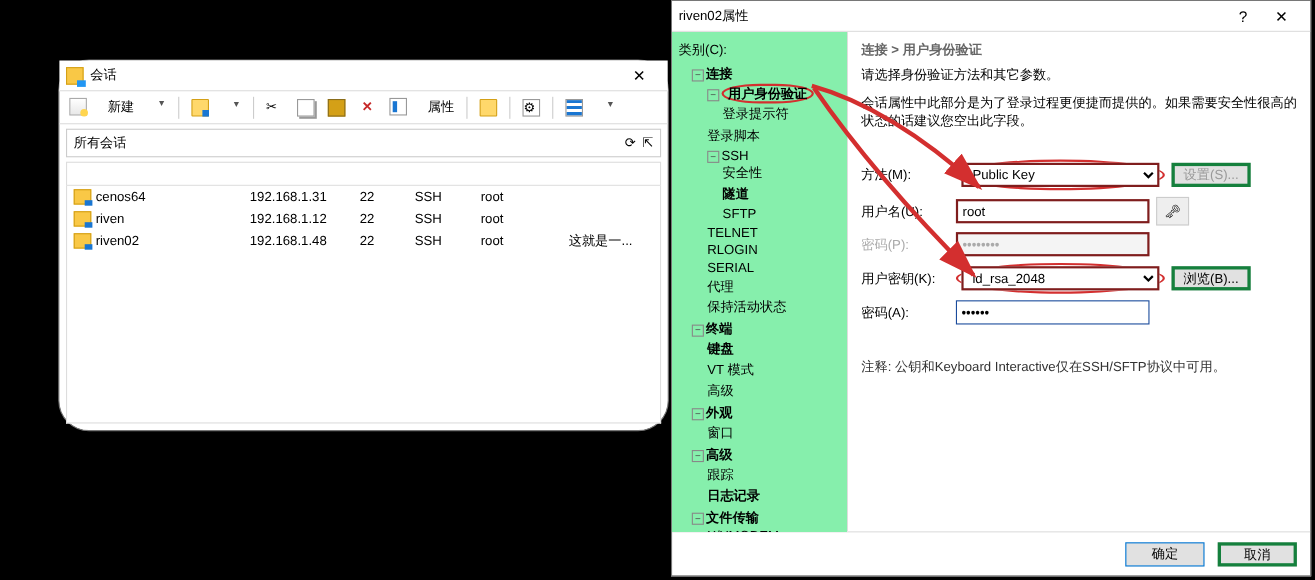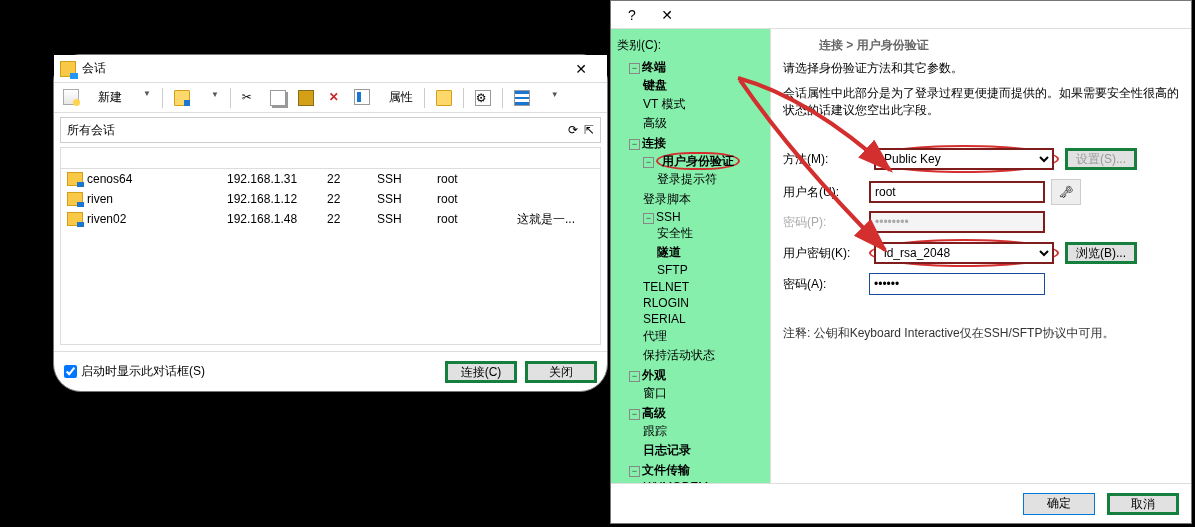--- a/index.html
+++ b/index.html
@@ -51,21 +51,21 @@
   
   .prop-body { display: flex; flex: 1; overflow:hidden;}
   .treecol { width: 160px; border-right: 1px solid #ddd; padding: 6px 4px; overflow:auto; background:#86efac;}
   .treecol .label { padding: 2px 2px 4px; }
   .tree ul { list-style:none; padding-left: 14px; }
   .tree li { padding: 1px 0; white-space:nowrap; cursor:pointer;}
   .tree .exp { display:inline-block; width:11px; height:11px; border:1px solid #888; text-align:center; line-height:9px; font-size:9px; margin-right:2px; color:#444;}
   .tree .bold { font-weight: bold; }
   .tree .ring { border: 2px solid #d32f2f; border-radius: 50%/60%; padding: 0 4px; }
   .formcol { flex: 1; padding: 8px 12px; overflow:auto; background:#fff;}
-  .formcol .crumb { color: #666; margin-bottom: 6px; font-weight:bold;margin-left:36px;}
+  .formcol .crumb { color: #666; margin-bottom: 6px; font-weight:bold;}
   .formcol .desc { margin-bottom: 8px; }
   .formrow { display: flex; align-items: center; margin-bottom: 6px; gap: 6px;}
   .formrow .lbl { width: 80px; }
   .formrow .lbl.disabled { color:#aaa; }
   .formrow select, .formrow input { height: 22px; border: 2px solid #7f1d1d; padding: 0 4px; background:#fff;}
   .formrow select { width: 180px; }
   .formrow input { width: 176px; }
   .formrow .ring2 { border: 2px solid #d32f2f; border-radius: 50%/50%; padding: 1px 3px; display:inline-block;}
   .keyicon { width: 30px; height: 26px; background: #eee; border:1px solid #ccc; display:flex; align-items:center; justify-content:center;}
   .note { margin-top: 30px; color:#333;}
@@ -172,67 +172,60 @@
           <span class="session-icon"></span>
           <span>riven02</span>
         </div>
         <div class="cell col-host">192.168.1.48</div>
         <div class="cell col-port">22</div>
         <div class="cell col-proto">SSH</div>
         <div class="cell col-user">root</div>
         <div class="cell col-desc">这就是一...</div>
       </div>
     </div>
-  <div class="bottombar">
-    <label>
-        <input type="checkbox" checked="" style="">
-        <span>启动时显示此对话框(S)</span>
-      </label>
-    <button class="stdbtn">连接(C)</button>
-    <button class="stdbtn">关闭</button>
-  </div>
 </div>
 
 <div class="window" style="left:610px; top:0px; width:582px; height:524px;">
   <div class="titlebar">
+    <span class="title">riven02属性</span>
     <span class="helpbtn">?</span>
     <span class="closebtn">✕</span>
   </div>
   <div class="prop-body">
     <div class="treecol">
       <div class="label">类别(C):</div>
       <div class="tree">
         <ul>
-          <li><span class="exp">−</span><span class="bold">终端</span>
-            <ul>
-              <li class="bold">键盘</li>
-              <li>VT 模式</li>
-              <li>高级</li>
-            </ul>
-          </li>
           <li><span class="exp">−</span><span class="bold">连接</span>
             <ul>
               <li><span class="exp">−</span><span class="bold ring">用户身份验证</span>
                 <ul>
                     <li>登录提示符</li>
                   </ul>
               </li>
               <li>登录脚本</li>
               <li><span class="exp">−</span><span>SSH</span>
                 <ul>
                   <li>安全性</li>
                   <li class="bold">隧道</li>
                   <li>SFTP</li>
                 </ul>
               </li>
               <li>TELNET</li>
               <li>RLOGIN</li>
               <li>SERIAL</li>
               <li>代理</li>
               <li>保持活动状态</li>
+            </ul>
+          </li>
+          <li><span class="exp">−</span><span class="bold">终端</span>
+            <ul>
+              <li class="bold">键盘</li>
+              <li>VT 模式</li>
+              <li>高级</li>
             </ul>
           </li>
           <li><span class="exp">−</span><span class="bold">外观</span>
             <ul>
                 <li>窗口</li>
               </ul>
           </li>
           <li><span class="exp">−</span><span class="bold">高级</span>
             <ul>
               <li>跟踪</li>

